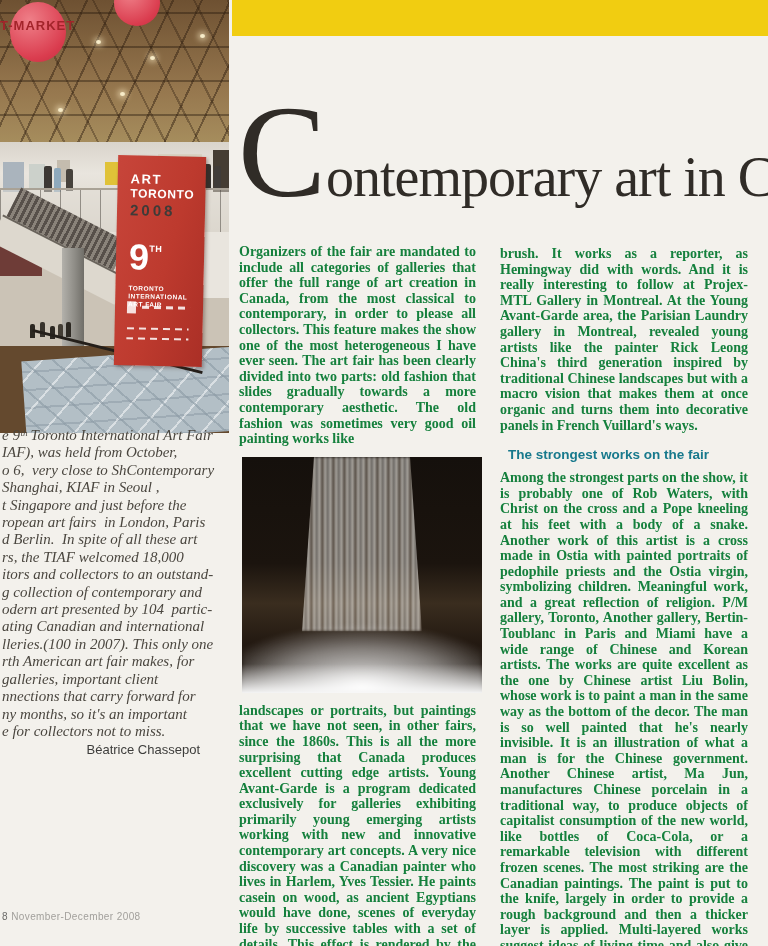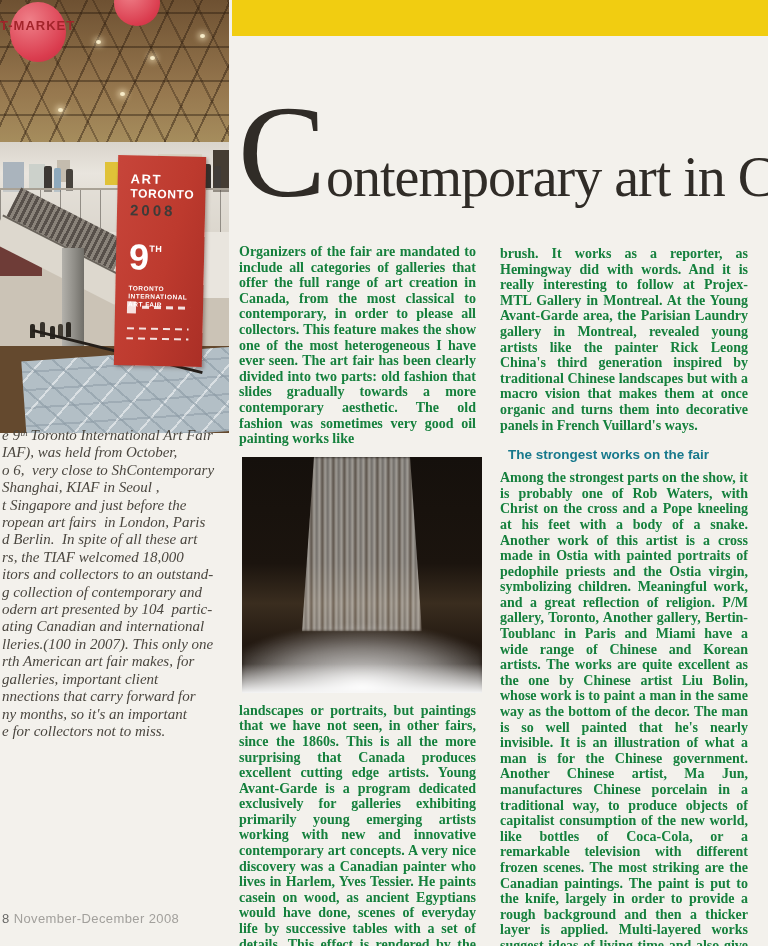--- a/index.html
+++ b/index.html
@@ -104,21 +104,21 @@
 
   
   .sidebar{position:absolute;left:2px;top:427px;width:226px;}
   .sidebar-text{font-style:italic;font-size:15px;line-height:17.4px;color:#4a463f;
     white-space:pre;}
   .signature{width:198px;margin-top:2px;text-align:right;
     font-family:"Liberation Sans",sans-serif;font-size:13px;color:#3d3d3b;}
 
   
   .footer{position:absolute;left:2px;top:911px;font-family:"Liberation Sans",sans-serif;
-    font-size:13px;letter-spacing:.4px;}
+    font-size:10px;letter-spacing:.4px;}
   .footer .pn{color:#6a6a68;}
   .footer .iss{color:#a2a09c;}
 </style>
 </head>
 <body>
 
 <div class="page">
 
   <div class="yellow-bar"></div>
 
@@ -217,17 +217,18 @@
 itors and collectors to an outstand-
 g collection of contemporary and
 odern art presented by 104  partic-
 ating Canadian and international
 lleries.(100 in 2007). This only one
 rth American art fair makes, for
 galleries, important client
 nnections that carry forward for
 ny months, so it's an important
 e for collectors not to miss.</div>
+    <div class="signature">Béatrice Chassepot</div>
   </div>
 
   <div class="footer"><span class="pn">8</span> <span class="iss">November-December 2008</span></div>
 
 </div>
 
 </body></html>

